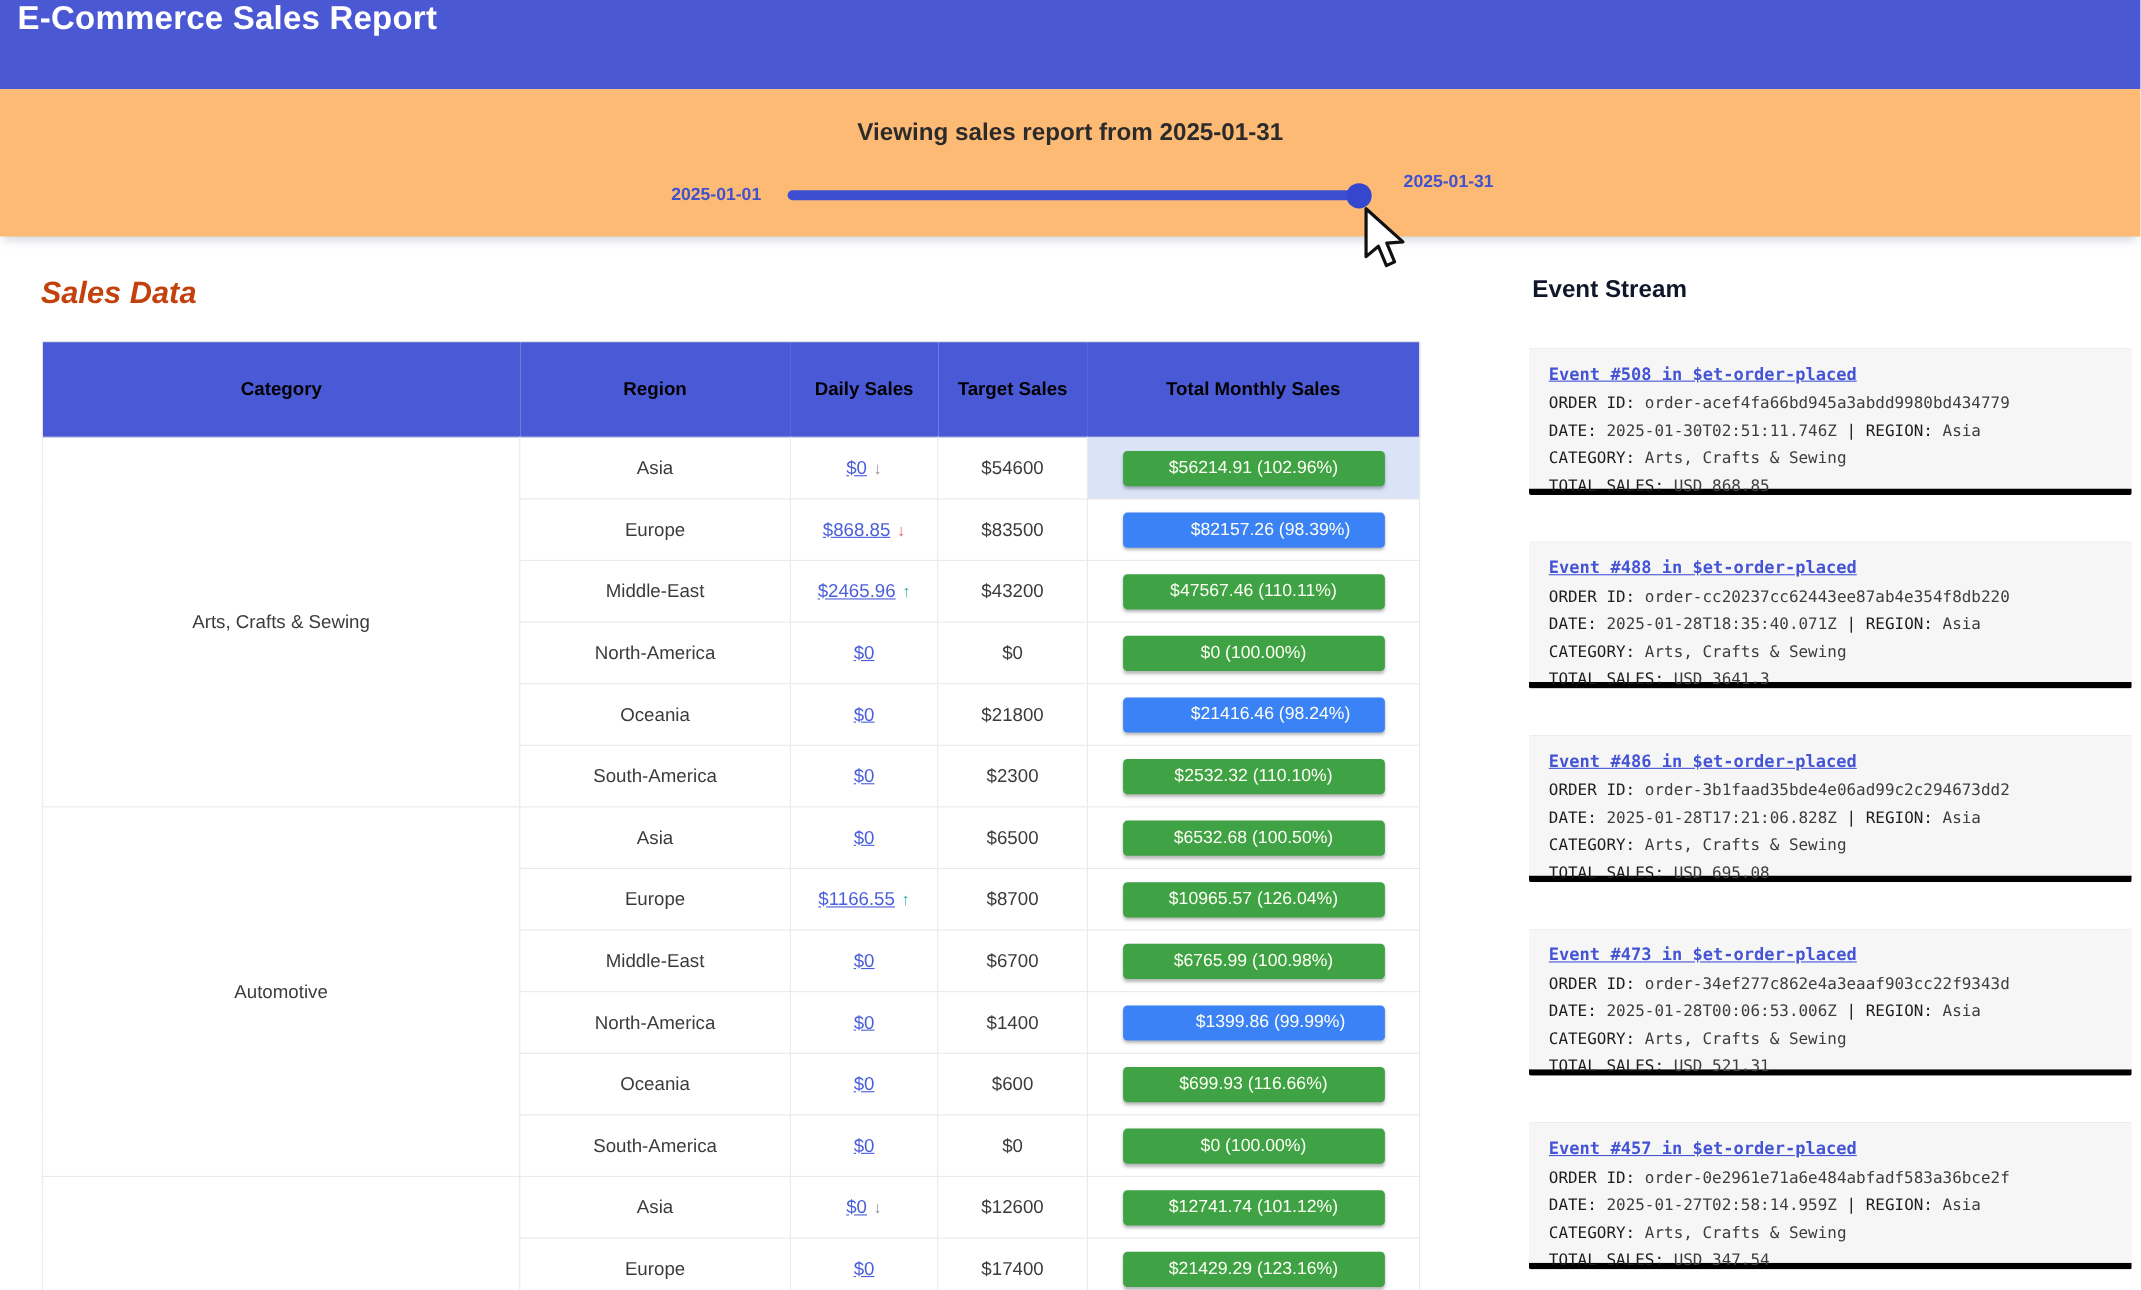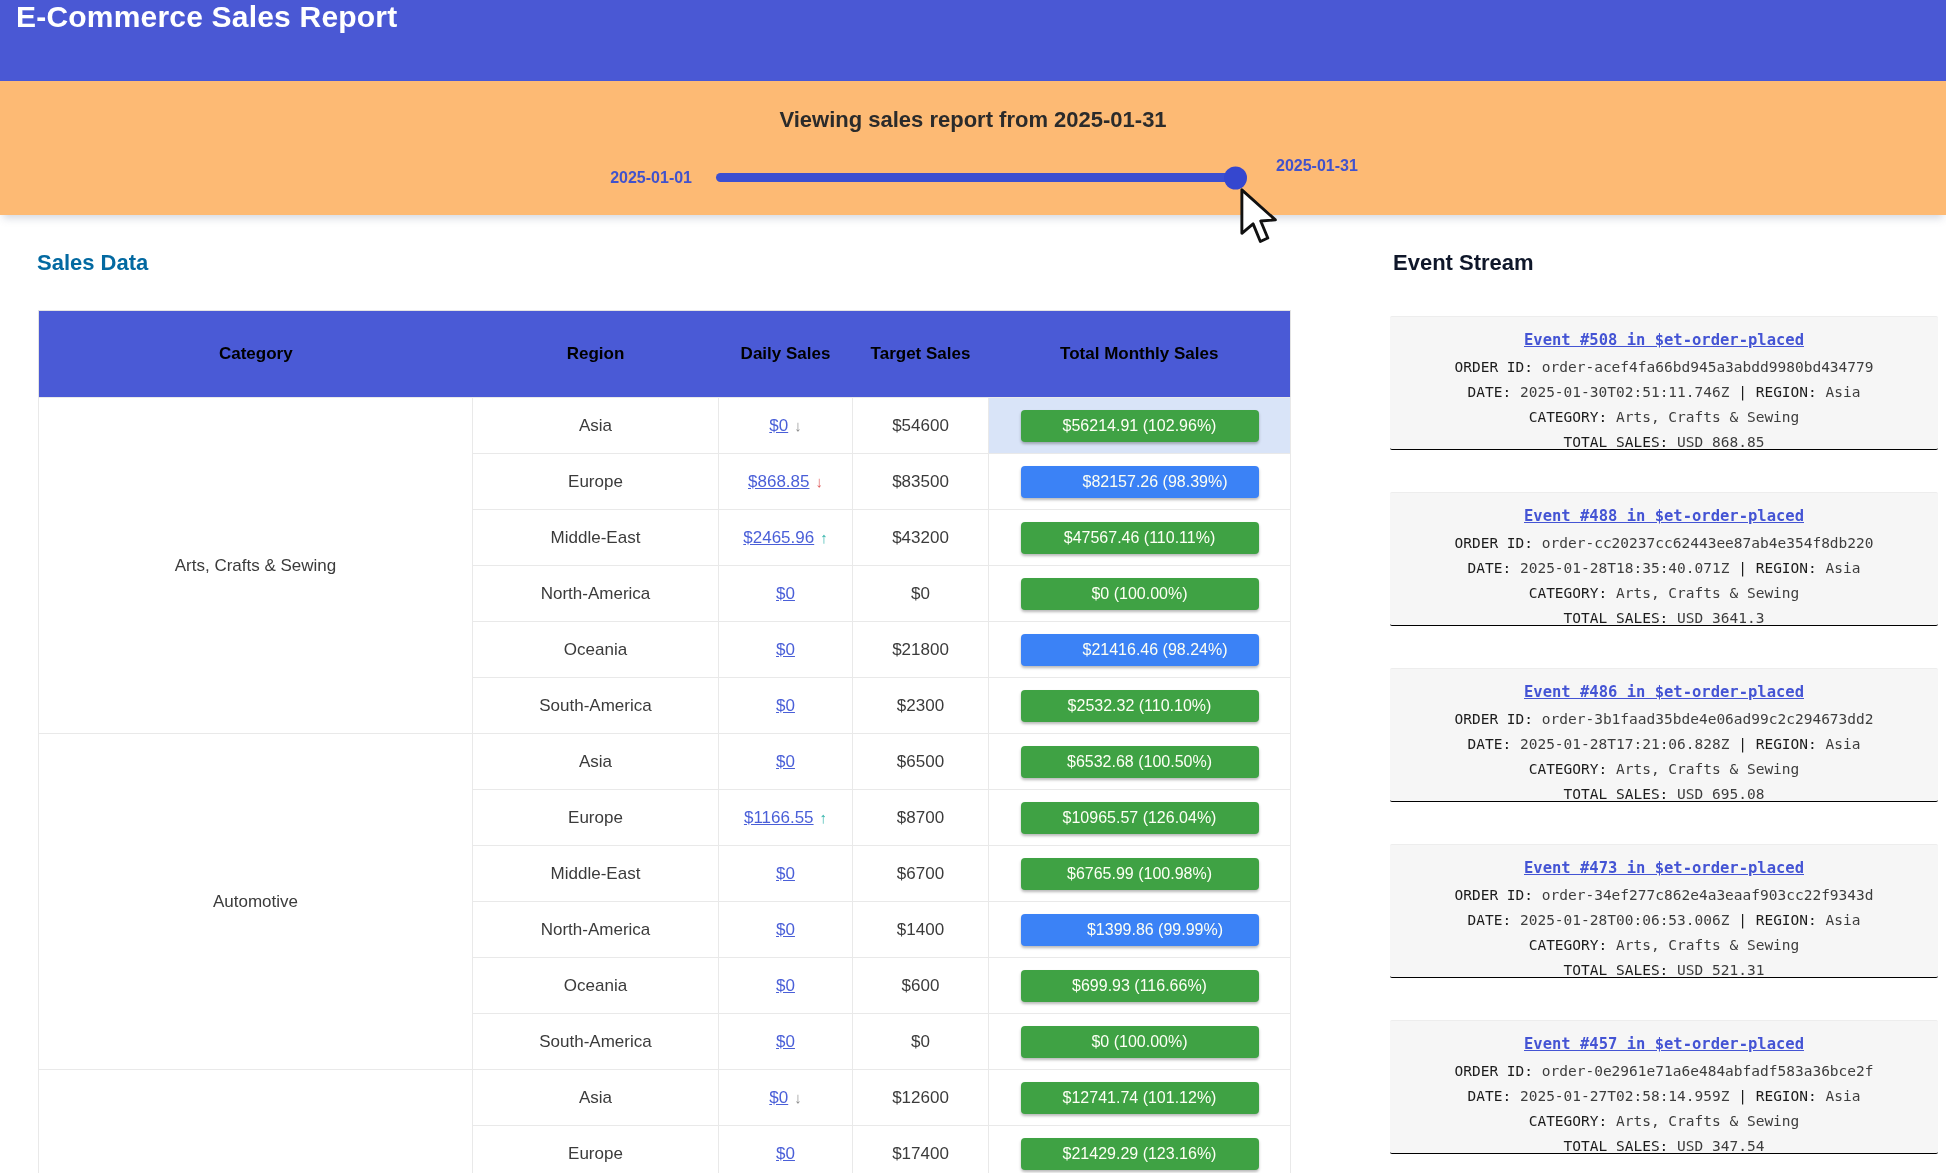--- a/index.html
+++ b/index.html
@@ -22,21 +22,21 @@
   .slider-end { position:absolute; left:1276px; top:76px; width:100px;
     font-size:16px; font-weight:bold; color:#4152cc; }
   .slider-track { position:absolute; left:716px; top:92px; width:525px; height:9px;
     background:#3c4fd0; border-radius:5px; cursor:pointer; }
   .slider-thumb { position:absolute; right:-6px; top:50%; transform:translateY(-50%);
     width:23px; height:23px; border-radius:50%; background:#3547cf; }
 
   .cursor-icon { position:absolute; left:1238px; top:188px; width:44px; height:58px; z-index:50; }
 
   
-  .sales-heading { position:absolute; left:37px; top:250px; font-size:22px; font-weight:bold; color:#0369a1; }
+  .sales-heading { position:absolute; left:37px; top:250px; font-size:28px; font-weight:bold; color:#c2410c;font-style:italic; }
   .sales-table { position:absolute; left:38px; top:310px; width:1252px;
     border-collapse:collapse; table-layout:fixed; background:#fff; }
   .sales-table thead th { background:#4a5ad6; color:#000000; font-size:17px; font-weight:bold;
     height:87px; text-align:center; padding:0 10px; }
   .sales-table td { border:1px solid #e9e9e9; height:56px; text-align:center;
     font-size:17px; color:#3b3b3b; padding:0 6px; }
   .sales-table { border:1px solid #e3e3e3; }
   .cat-cell { color:#3a3a3a; }
   .daily-link { color:#4a5fd8; text-decoration:underline; cursor:pointer; }
   .trend { margin-left:6px; font-size:15px; }
@@ -46,22 +46,22 @@
   .badge { display:inline-block; width:238px; padding:7px 0; border-radius:4px;
     font-size:16px; color:#fdfff4; text-align:center; box-shadow:0 2px 3px rgba(0,0,0,.28); }
   .badge.good { background:#3fa244; }
   .badge.bad  { background:#3b82f6;padding-left:31px; }
   td.hl { background:#d9e4f8; }
 
   
   .event-heading { position:absolute; left:1393px; top:250px; font-size:22px; font-weight:bold; color:#0f172a; }
   .event-list { position:absolute; left:1390px; top:316px; width:548px; }
   .event-card { height:134px; margin-bottom:42px; background:#f6f6f6; border-radius:2px;
-    padding:13px 18px 0 18px; border-top:1px solid #ededed; border-bottom:1px solid #000000;
-    font-family:"DejaVu Sans Mono", monospace;text-align:center; }
+    padding:13px 18px 0 18px; border-top:1px solid #ededed; border-bottom:6px solid #000000;
+    font-family:"DejaVu Sans Mono", monospace; }
   .event-title { display:inline-block; color:#4454d4; font-size:15.5px; font-weight:bold;
     text-decoration:underline; cursor:pointer; margin-bottom:2px; }
   .event-line { margin-top:8px; font-size:14.5px; color:#3d3d3d; line-height:17px;
     white-space:nowrap; overflow:hidden; }
   .event-line b { color:#1c1c1c; font-weight:normal; }
   .pipe { color:#1c1c1c; }
 </style>
 </head>
 <body>
 

